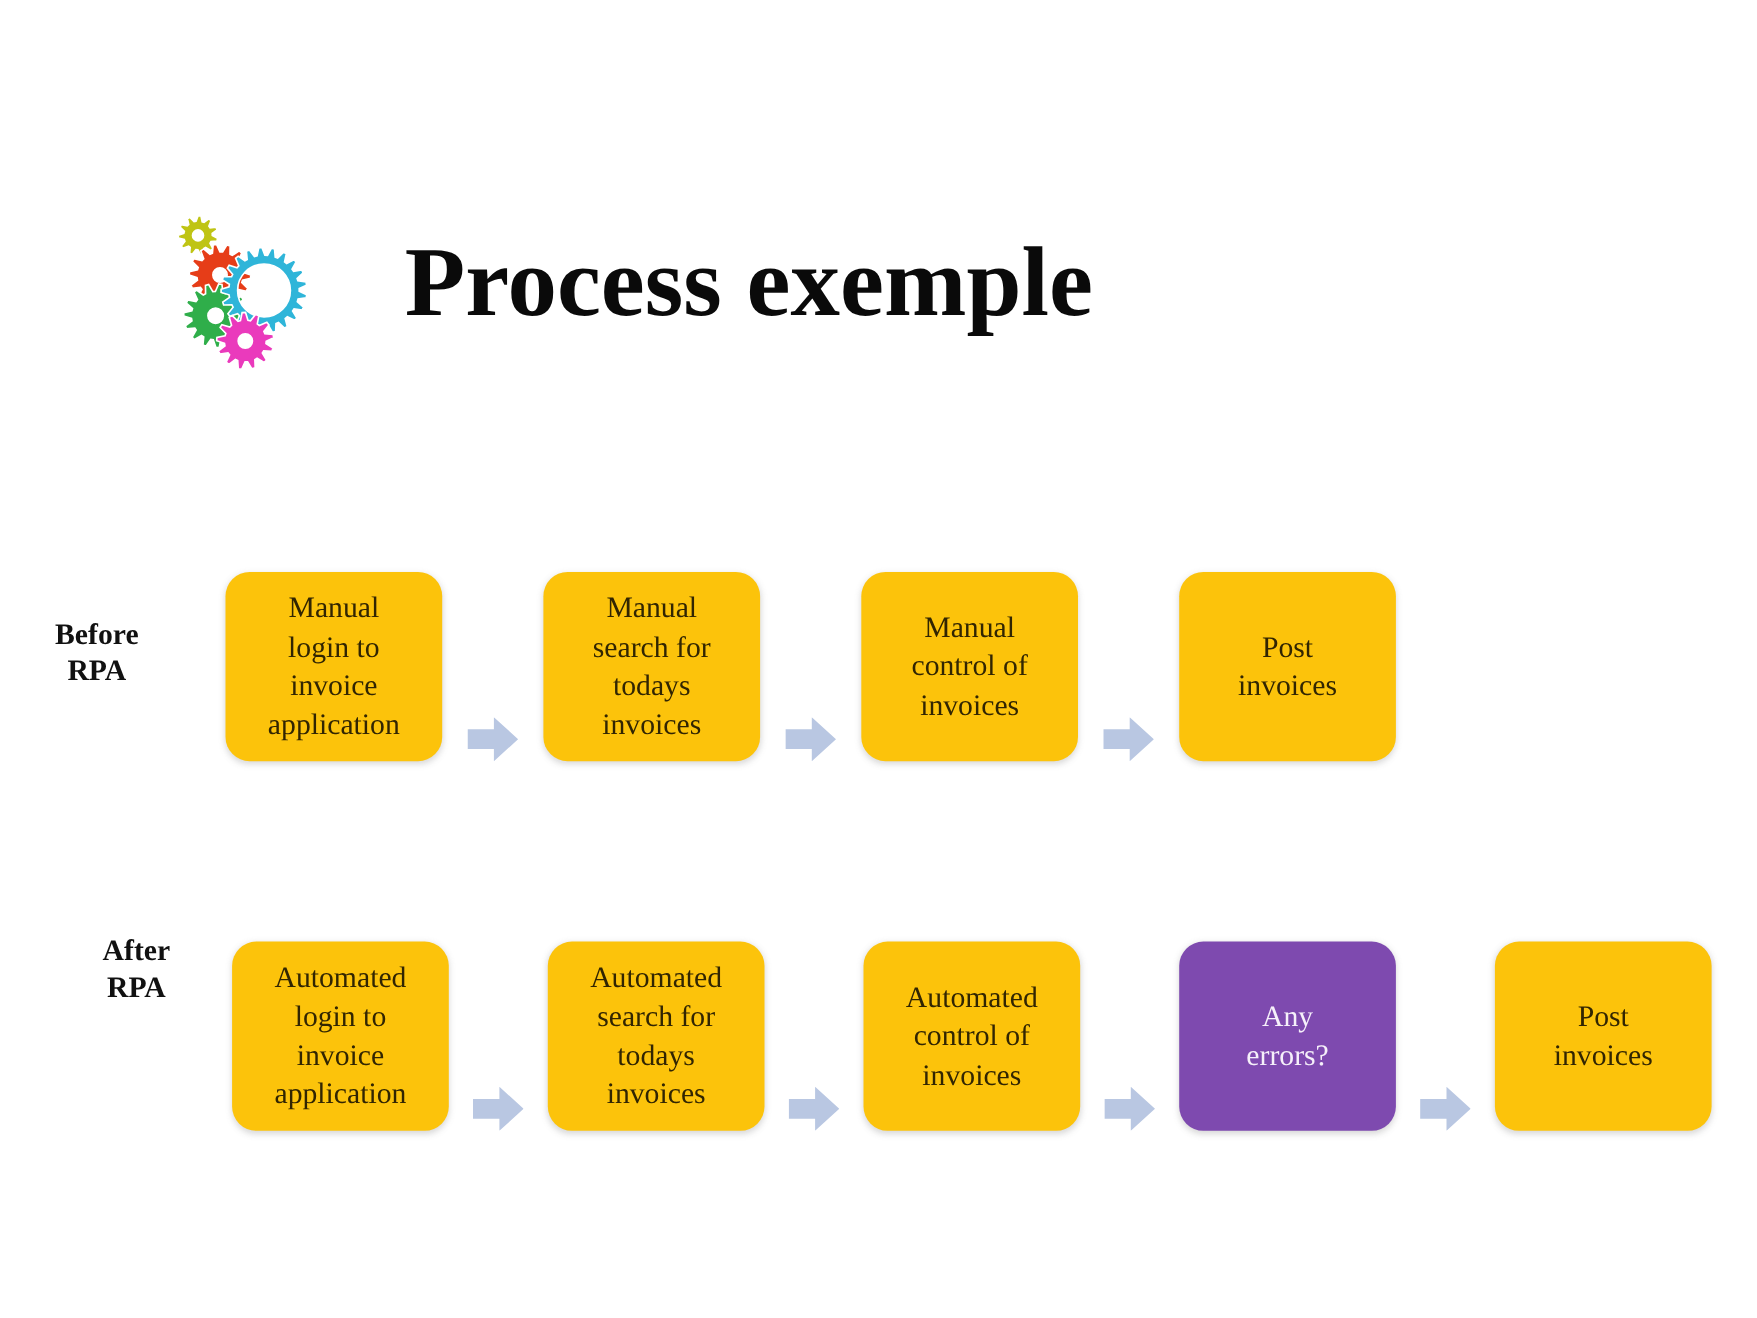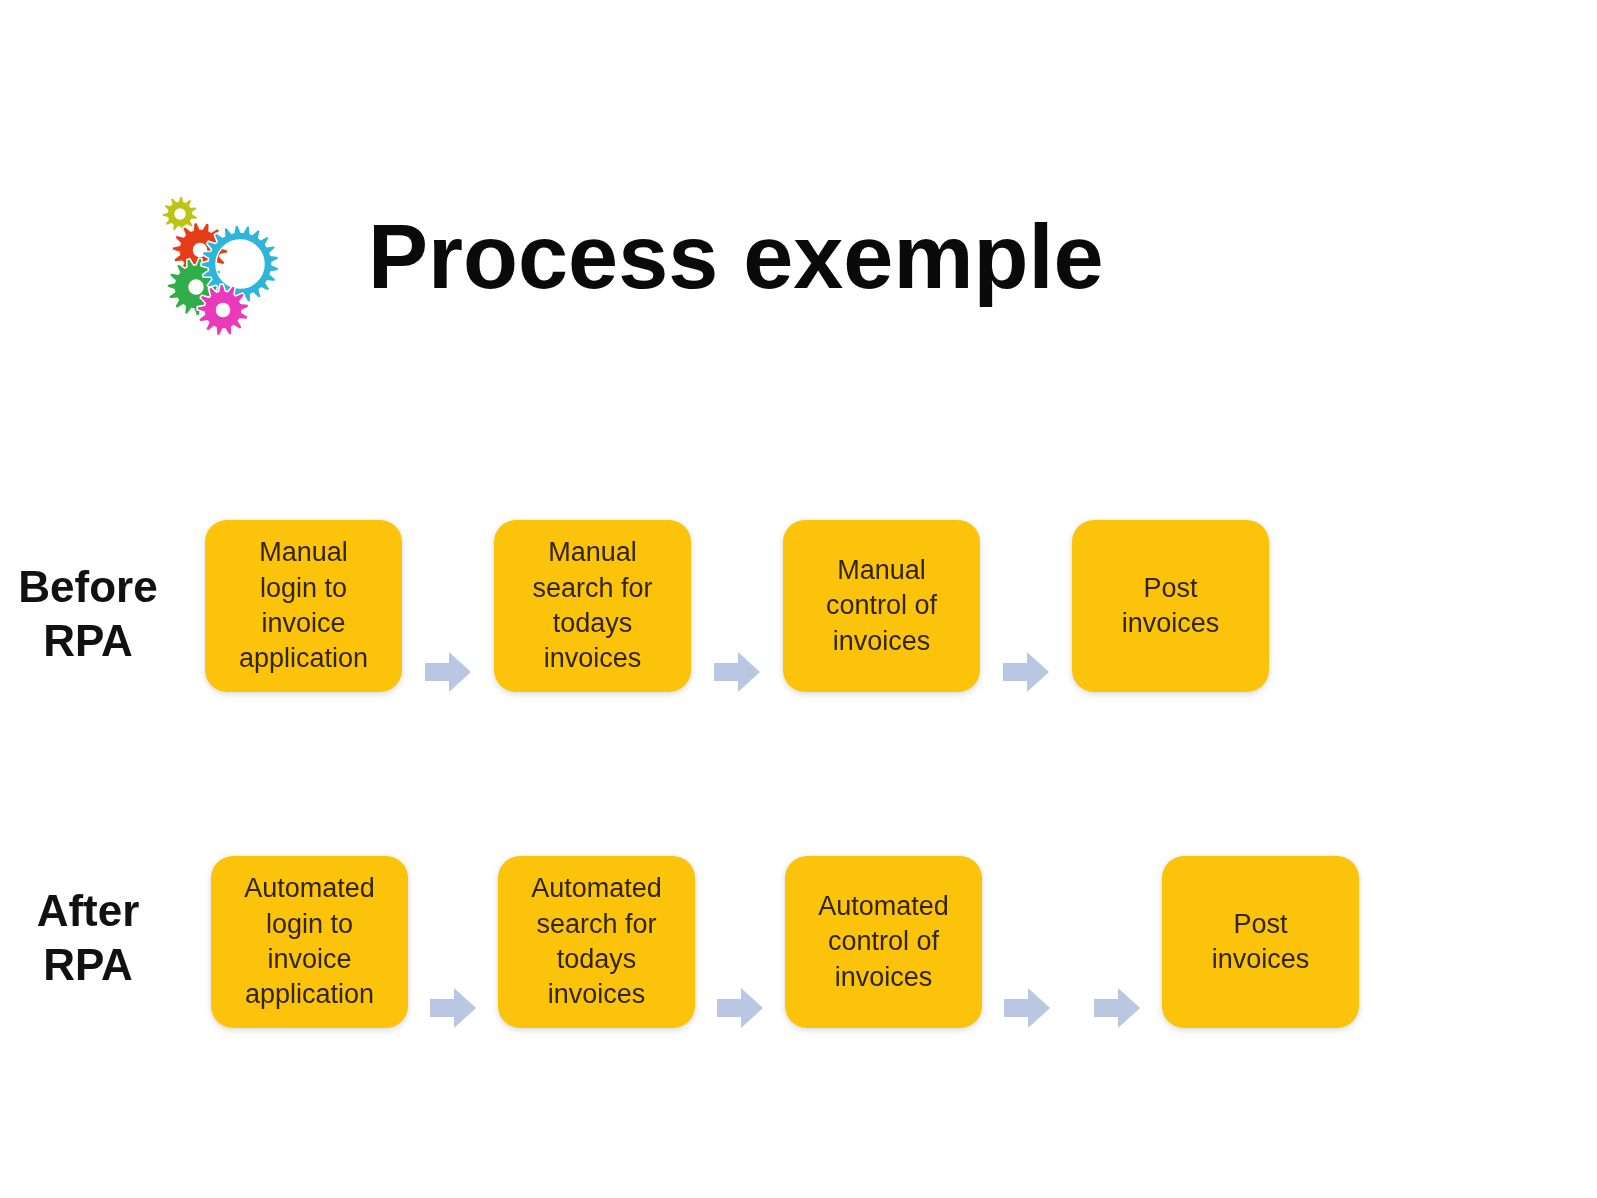--- a/index.html
+++ b/index.html
@@ -1,32 +1,32 @@
 <!DOCTYPE html>
 <html style="--title: #0a0a0a; --label: #111111; --box-yellow: #fcc30b; --box-purple: #7e4aaf; --box-text-dark: #312502; --box-text-light: #f6f0fa; --arrow: #b9c7e2;"><head>
 <meta charset="utf-8">
 <style>
   html,body{margin:0;padding:0;background:#ffffff;}
   .slide{
     position:relative;width:1597px;height:1170px;background:#ffffff;overflow:hidden;
-    font-family:Liberation Sans, sans-serif;
+    font-family:Liberation Serif, serif;
   }
   .title{
     position:absolute;left:368px;top:210px;margin:0;
     font-size:90px;font-weight:700;line-height:1.05;
     color:var(--title,#0a0a0a);white-space:nowrap;
   }
   .logo{position:absolute;left:150px;top:186px;}
   .row-label{
     position:absolute;width:176px;text-align:center;
-    font-size:44px;font-weight:700;line-height:1.22;
+    font-size:27px;font-weight:700;line-height:1.22;
     white-space:pre-line;color:var(--label,#111111);
   }
   #label-before{left:0;top:560px;}
-  #label-after{left:0;top:884px;}
+  #label-after{left:0;top:848px;padding-left:36px;}
   .flow{position:absolute;display:flex;align-items:flex-end;}
   #flow-before{left:205px;top:520px;}
   #flow-after{left:211px;top:856px;}
   .step{
     width:197px;height:172px;border-radius:22px;flex:0 0 auto;
     display:flex;align-items:center;justify-content:center;
     box-shadow:0 2px 6px rgba(110,110,110,0.28);
   }
   .step.yellow{background:var(--box-yellow,#fcc30b);}
   .step.purple{background:var(--box-purple,#7e4aaf);}
@@ -113,20 +113,24 @@
       <polygon points="0,11 24,11 24,0 46,20 24,40 24,29 0,29" fill="var(--arrow,#b9c7e2)"></polygon>
     </svg>
     <div class="step yellow">
       <span class="step-text">Automated
 control of
 invoices</span>
     </div>
     <svg class="arrow" width="46" height="40" viewBox="0 0 46 40">
       <polygon points="0,11 24,11 24,0 46,20 24,40 24,29 0,29" fill="var(--arrow,#b9c7e2)"></polygon>
     </svg>
+    <div class="step purple">
+      <span class="step-text">Any
+errors?</span>
+    </div>
     <svg class="arrow" width="46" height="40" viewBox="0 0 46 40">
       <polygon points="0,11 24,11 24,0 46,20 24,40 24,29 0,29" fill="var(--arrow,#b9c7e2)"></polygon>
     </svg>
     <div class="step yellow">
       <span class="step-text">Post
 invoices</span>
     </div>
   </div>
 
 </div>

